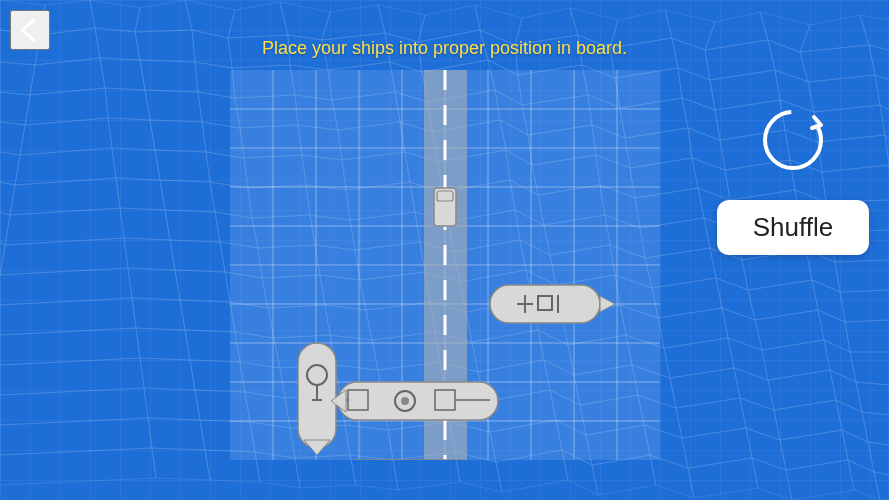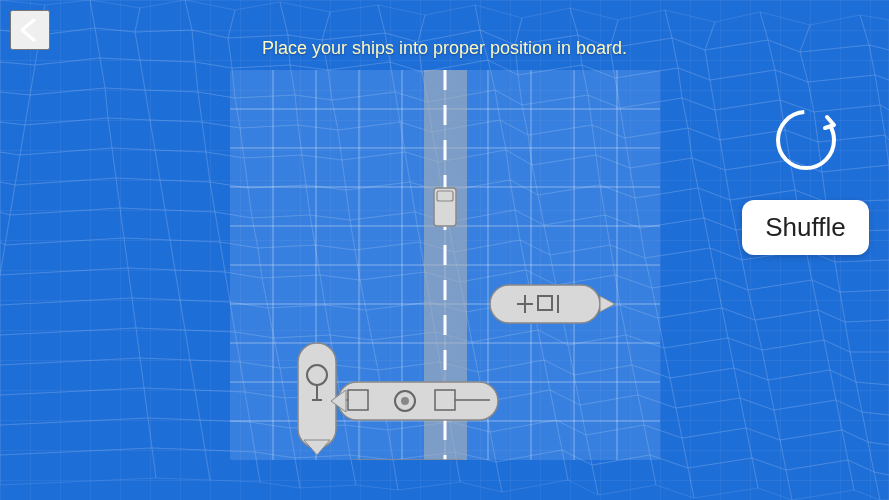--- a/index.html
+++ b/index.html
@@ -40,21 +40,21 @@
     .back-btn svg {
       width: 32px;
       height: 32px;
     }
 
     .instruction-text {
       position: absolute;
       top: 38px;
       left: 50%;
       transform: translateX(-50%);
-      color: #fef9c3;
+      color: #fde047;
       font-size: 18px;
       font-weight: 400;
       white-space: nowrap;
       z-index: 10;
       text-shadow: 0 1px 2px rgba(0,0,0,0.3);
     }
 
     
     .game-board {
       position: absolute;
@@ -95,21 +95,21 @@
       justify-content: center;
       margin-bottom: 10px;
     }
 
     .rotate-btn svg {
       width: 70px;
       height: 70px;
     }
 
     .action-btn {
-      width: 127px;
+      width: 152px;
       height: 55px;
       background: white;
       border: none;
       border-radius: 12px;
       font-size: 26px;
       font-weight: 500;
       color: #222;
       cursor: pointer;
       display: flex;
       align-items: center;

